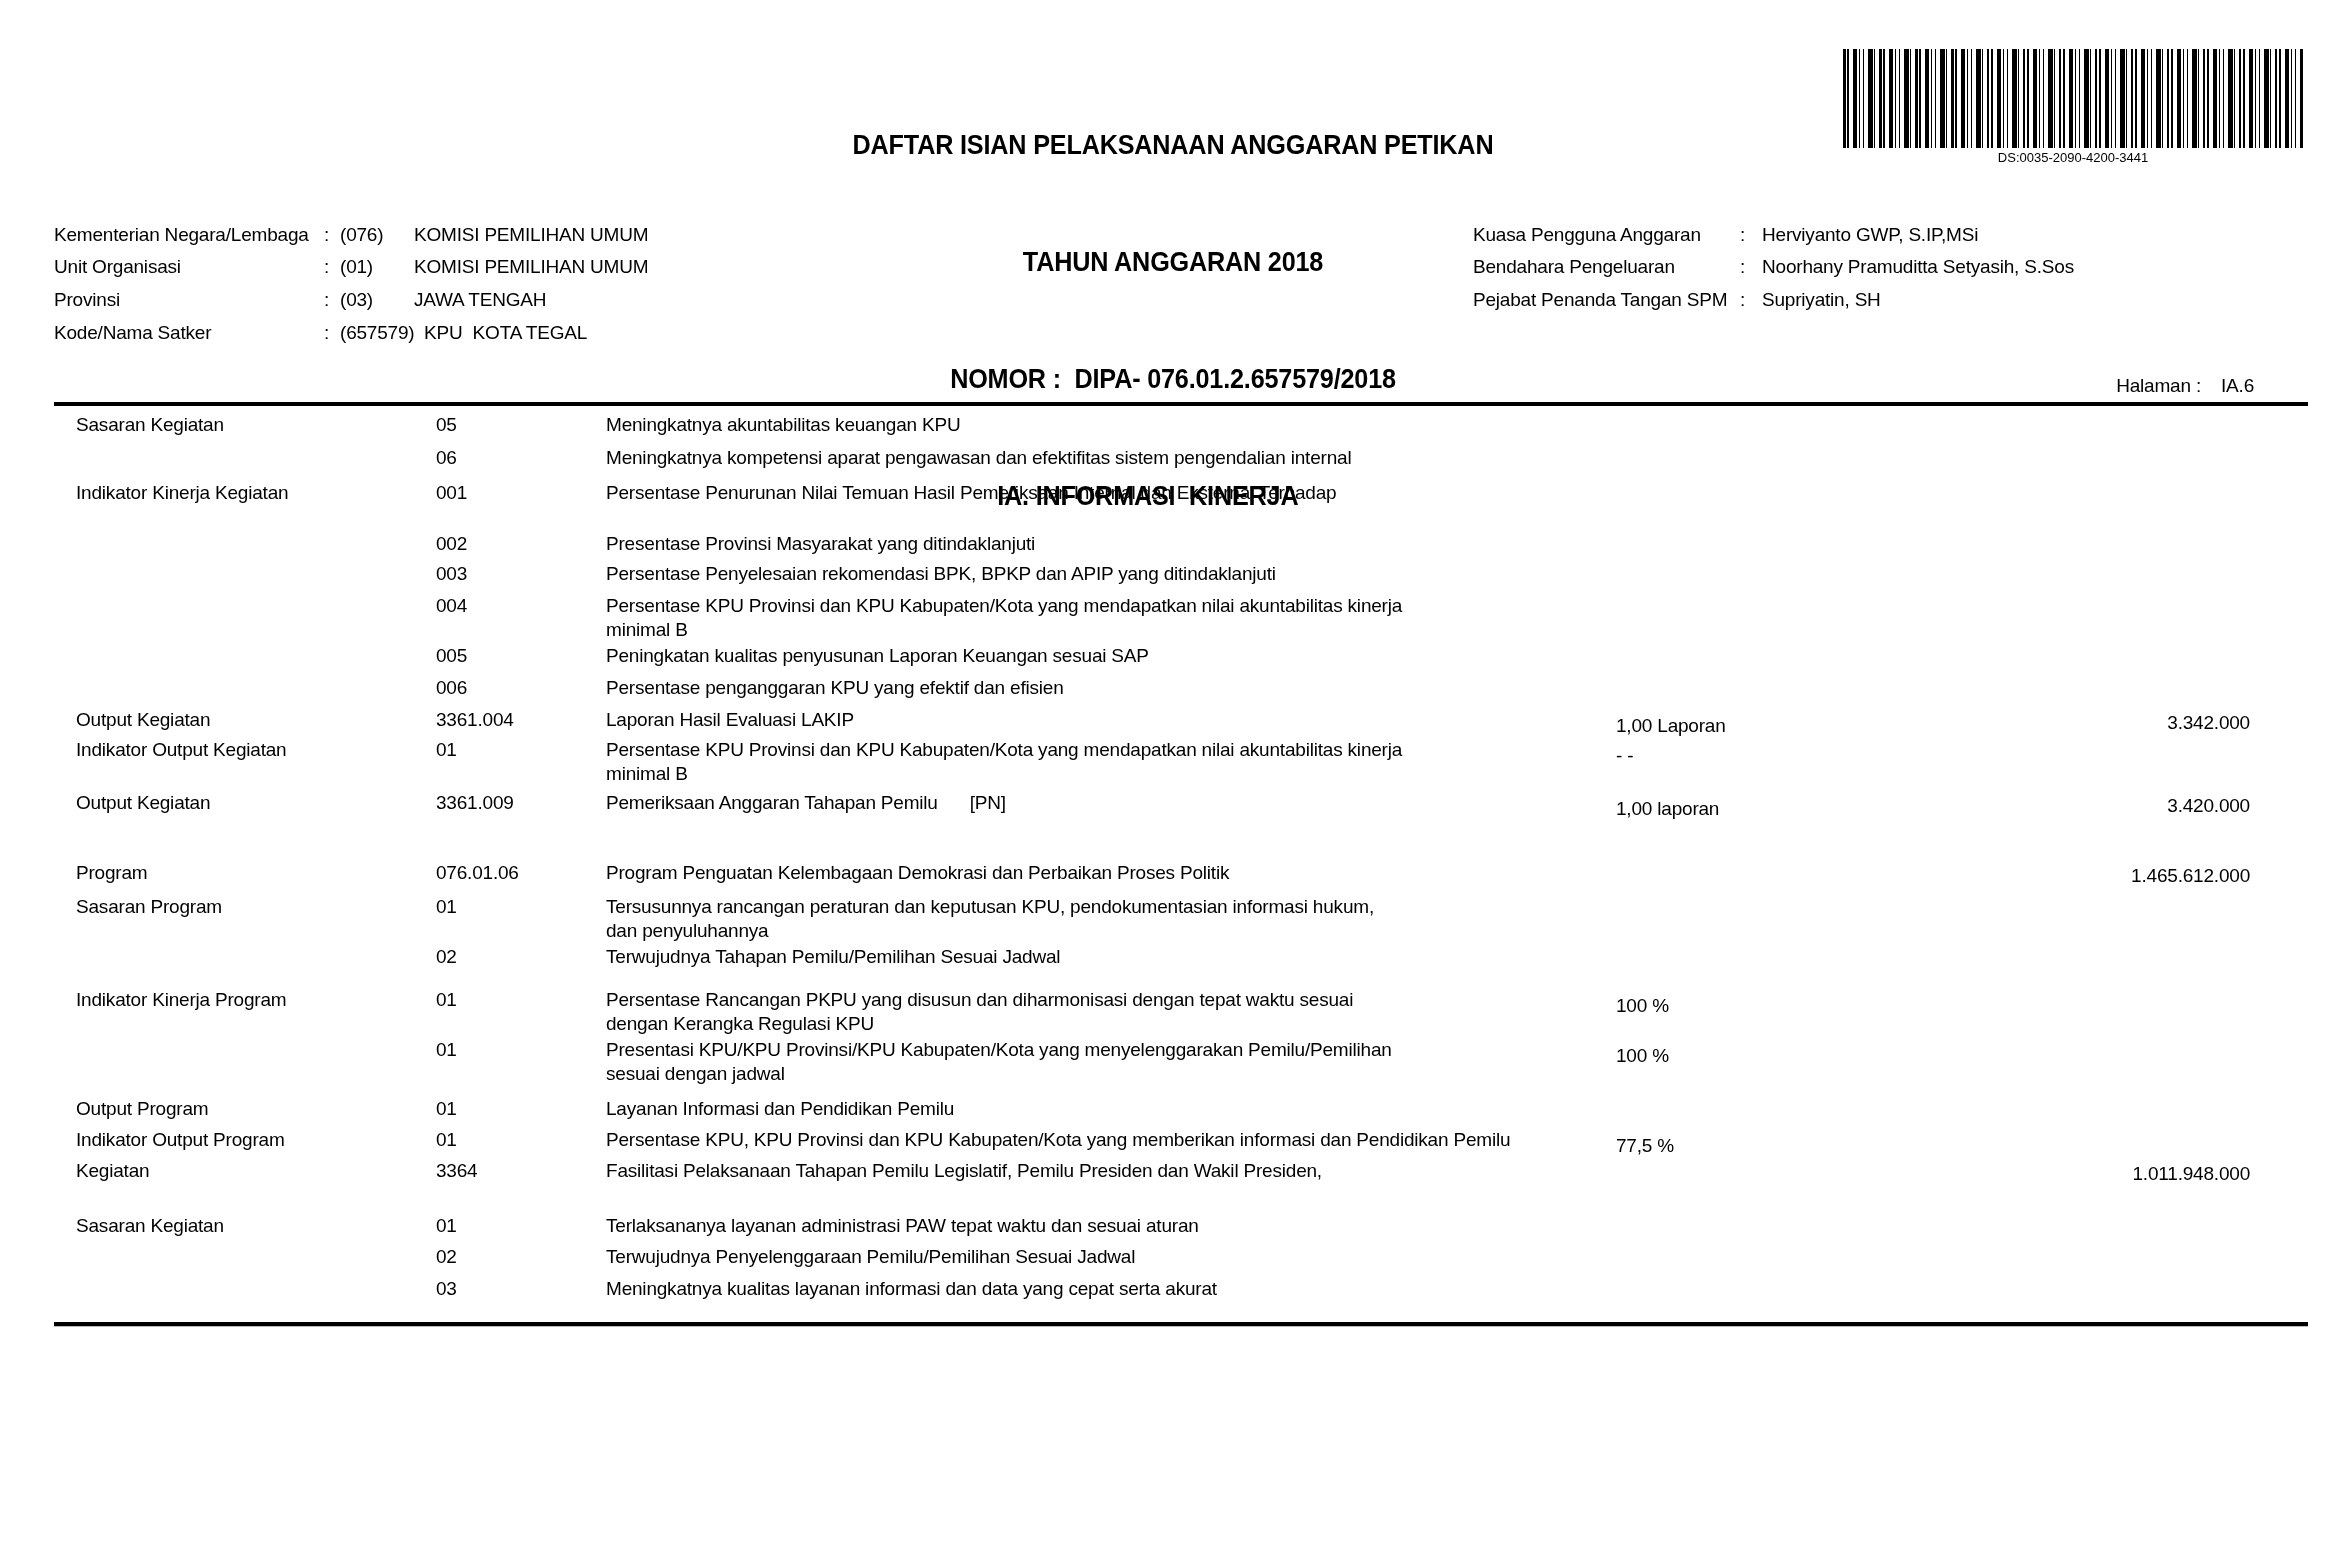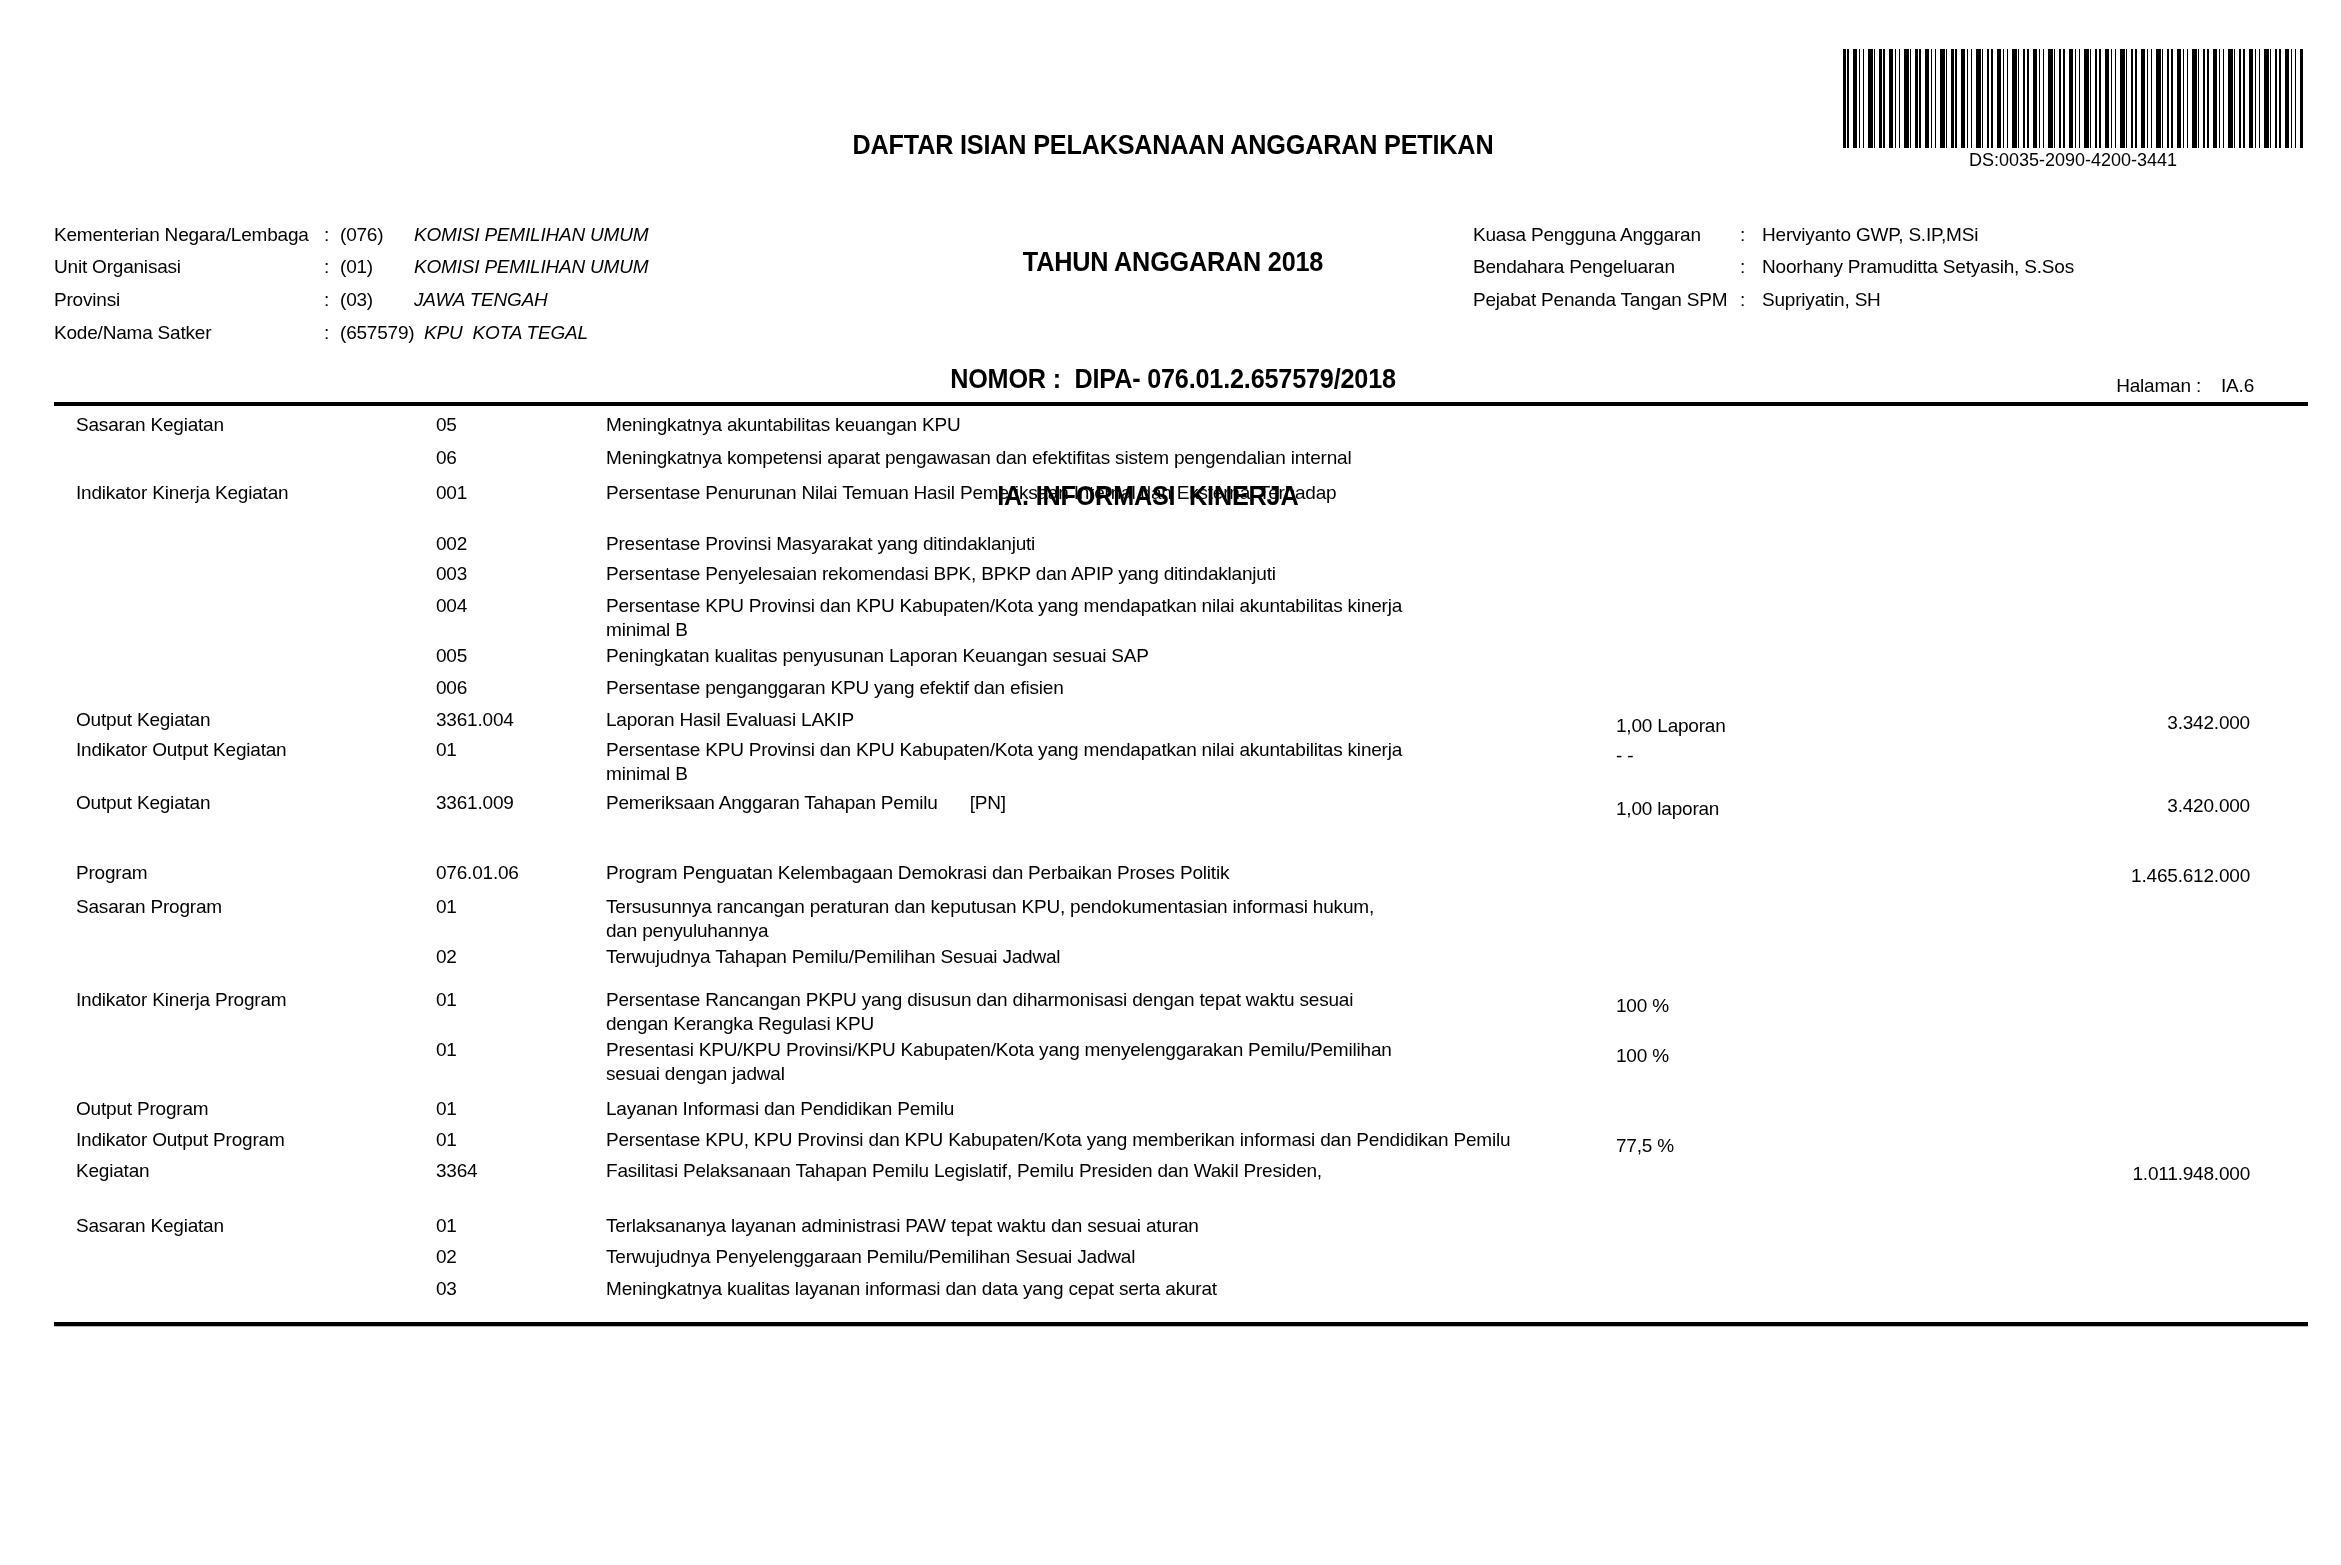--- a/index.html
+++ b/index.html
@@ -11,26 +11,26 @@
        font-weight:bold;font-size:28px;line-height:39px;white-space:pre;
        transform:scaleX(0.9);transform-origin:center top;}
   .hdr .l4{position:relative;left:-28px;}
 
   
   .barcode{position:absolute;left:1843px;top:49px;width:460px;height:99px;
     background:repeating-linear-gradient(90deg,#000 0 2.5px,#fff 2.5px 4.4px,#000 4.4px 5.7px,#fff 5.7px 10px,
       #000 10px 14px,#fff 14px 16px,#000 16px 17px,#fff 17px 20px,#000 20px 21.5px,#fff 21.5px 25px,
       #000 25px 30px,#fff 30px 31px,#000 31px 32px,#fff 32px 36px);}
   .barcode-label{position:absolute;left:1843px;top:150px;width:460px;text-align:center;
-       font-size:18px;letter-spacing:0;}
+       font-size:13px;letter-spacing:0;}
 
   
   .meta{position:absolute;left:0;width:100%;font-size:19px;}
   .meta span{position:absolute;white-space:pre;}
-  .ml{left:54px;}   .ms{left:324px;}  .mc{left:340px;}  .mv{left:414px;font-style:italic;}
+  .ml{left:54px;}   .ms{left:324px;}  .mc{left:340px;}  .mv{left:414px;}
   .mrl{left:1473px;} .mrs{left:1740px;} .mrv{left:1762px;}
 
   .halaman{position:absolute;top:375px;right:88px;font-size:19px;display:flex;gap:20px;white-space:pre;}
 
   .rule-top{position:absolute;left:54px;right:34px;top:402px;height:4.4px;background:#000;}
   .rule-bottom{position:absolute;left:54px;right:34px;top:1322px;height:4.4px;background:#000;
        border-bottom:1.9px solid #b9b9b9;}
 
   
   .trow{position:absolute;left:0;width:100%;font-size:19px;line-height:24px;}

